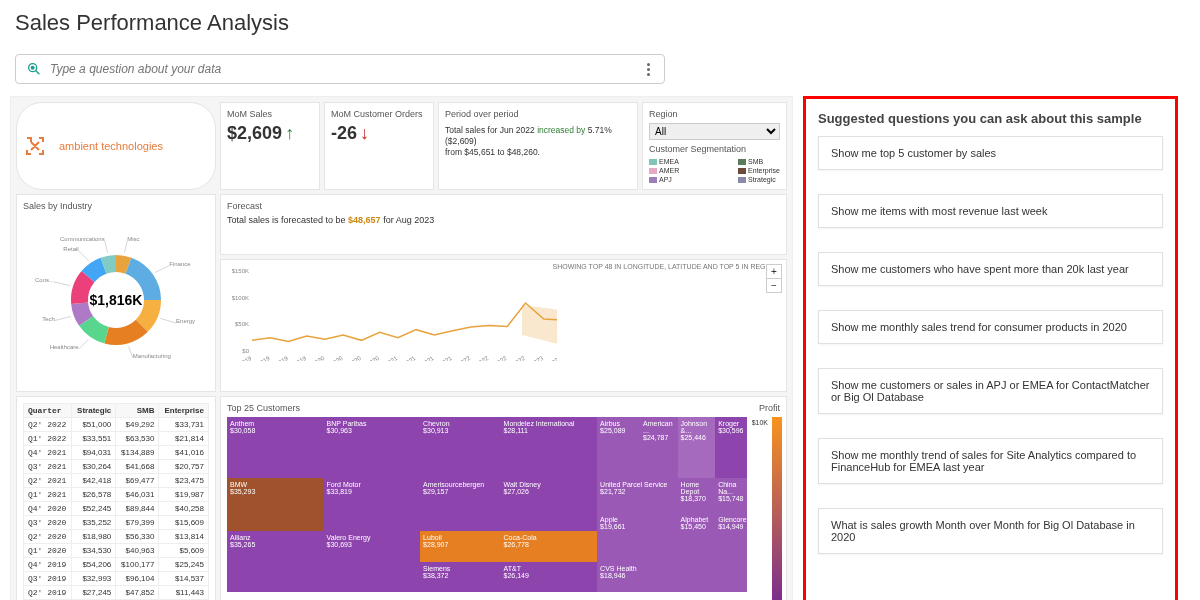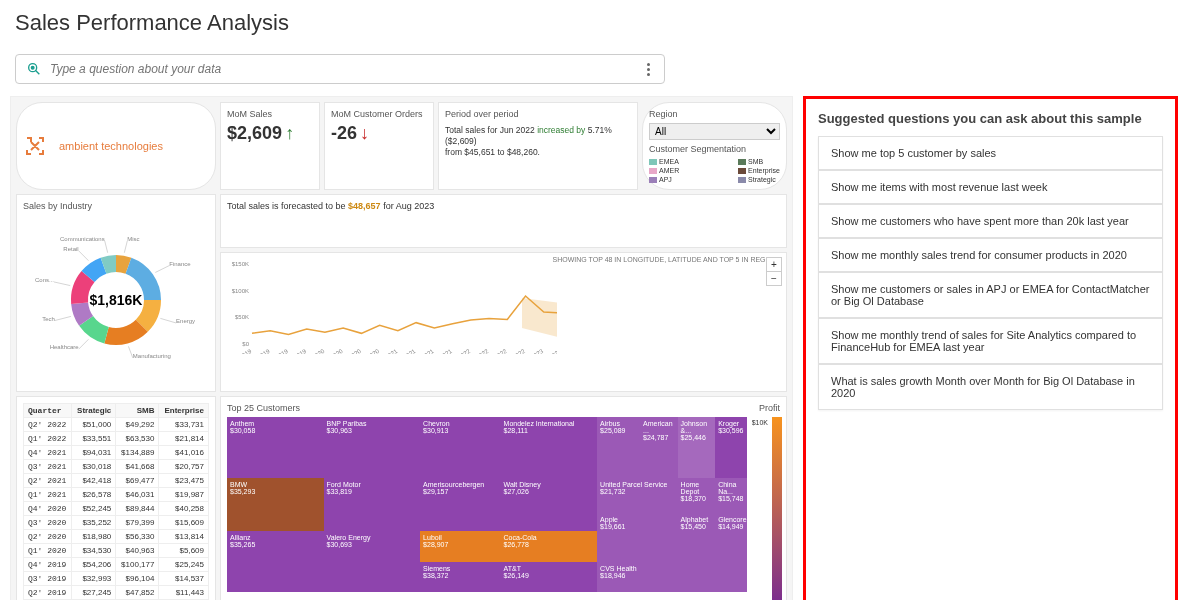--- a/index.html
+++ b/index.html
@@ -17,21 +17,21 @@
 .card-title { font-size: 9px; color: #555; margin-bottom: 4px; display: flex; justify-content: space-between; }
 .logo { grid-column: 1; grid-row: 1; display: flex; align-items: center; gap: 12px; border-radius: 26px; }
 .logo-icon { width: 24px; height: 24px; }
 .logo-text { font-size: 11px; color: #e77c3c; font-weight: 500; }
 .kpi-mom { grid-column: 2; grid-row: 1; }
 .kpi-orders { grid-column: 3; grid-row: 1; }
 .kpi-val { font-size: 18px; font-weight: 700; }
 .up { color: #2e7d32; }
 .down { color: #c62828; }
 .pop { grid-column: 4; grid-row: 1; font-size: 8.5px; line-height: 1.3; }
-.region { grid-column: 5; grid-row: 1; border-radius: 27px; }
+.region { grid-column: 5; grid-row: 1; }
 .region select { width: 100%; font-size: 10px; border: 1px solid #ccc; padding: 1px; }
 .region-seg { display: flex; justify-content: space-between; margin-top: 4px; font-size: 7px; }
 .region-seg .col { display: flex; flex-direction: column; gap: 2px; }
 .region-seg .item { display: flex; align-items: center; gap: 2px; }
 .region-seg .sw { width: 8px; height: 6px; }
 .industry { grid-column: 1; grid-row: 2 / 4; }
 .donut-wrap { display: flex; align-items: center; justify-content: center; padding: 10px 0; position: relative; }
 .forecast { grid-column: 2 / 6; grid-row: 2; font-size: 9px; }
 .forecast b { color: #cc8811; }
 .line-chart { grid-column: 2 / 6; grid-row: 3; position: relative; }
@@ -42,21 +42,21 @@
 .table td:first-child, .table th:first-child { text-align: left; font-family: Liberation Mono, monospace; }
 .treemap { grid-column: 2 / 6; grid-row: 4; position: relative; }
 .treemap-body { position: relative; height: 175px; margin-top: 4px; }
 .tcell { position: absolute; color: #fff; font-size: 7px; padding: 3px; overflow: hidden; }
 .tcell .v { font-size: 7px; }
 .grad { position: absolute; right: 4px; top: 20px; bottom: 4px; width: 10px; background: linear-gradient(#f7931e, #7b2d8e); }
 .zoom { position: absolute; right: 4px; top: 4px; background: #fff; border: 1px solid #ccc; font-size: 10px; width: 16px; display:flex; flex-direction:column; }
 .zoom span { text-align:center; padding: 1px 0; border-bottom: 1px solid #ccc; }
 .suggest { flex: 0 0 375px; border: 3px solid #ff0000; padding: 12px; }
 .suggest-title { font-size: 13px; font-weight: 600; color: #444; margin-bottom: 10px; }
-.suggest-item { background: #fff; border: 1px solid #e0e0e0; box-shadow: 0 1px 2px rgba(0,0,0,0.05); padding: 10px 12px; margin-bottom: 0; font-size: 11px; color: #333; cursor: pointer; }
+.suggest-item { background: #fff; border: 1px solid #e0e0e0; box-shadow: 0 1px 2px rgba(0,0,0,0.05); padding: 10px 12px; margin-bottom: 24px; font-size: 11px; color: #333; cursor: pointer; }
 .legend-line { stroke: #aaa; stroke-width: 0.5; }
 .donut-center { font-size: 14px; font-weight: 700; }
 .axis-text { font-size: 6px; fill: #888; }
 .maplabel { font-size: 7px; color: #777; }
 </style>
 </head>
 <body>
 
 <div class="header">
     <h1 class="page-title">Sales Performance Analysis</h1>
@@ -149,20 +149,21 @@
             <text x="52.717531637181985" y="25.850877342660503" class="axis-text" text-anchor="end">Retail</text>
             <path d="M74.60909355034488 32.71383206463413 A45 45 0 0 1 89.99999999999999 30 L90 47 A28 28 0 0 0 80.42343598688126 48.688606617994566 Z" fill="#80CBC4"></path>
             <line x1="81.66488747198734" y1="27.729227855414017" x2="78.71286845164953" y2="15.911534819267516" class="legend-line"></line>
             <text x="78.71286845164953" y="15.911534819267516" class="axis-text" text-anchor="end">Communications</text>
             <text x="90" y="80" text-anchor="middle" class="donut-center">$1,816K</text>
           </svg>
     </div>
   </div>
 
   <div class="card forecast">
+    <div class="card-title">Forecast</div>
     <span>Total sales is forecasted to be </span><b>$48,657</b><span> for Aug 2023</span>
   </div>
 
   <div class="card line-chart">
     <div class="maplabel" style="position:absolute;right:8px;top:3px">SHOWING TOP 48 IN LONGITUDE, LATITUDE AND TOP 5 IN REGION</div>
     <svg id="line-svg" width="330" height="95" viewBox="0 0 330 95">
           <text x="22" y="87" class="axis-text" text-anchor="end">$0</text>
           <text x="22" y="60.333333333333336" class="axis-text" text-anchor="end">$50K</text>
           <text x="22" y="33.66666666666667" class="axis-text" text-anchor="end">$100K</text>
           <text x="22" y="7" class="axis-text" text-anchor="end">$150K</text>
@@ -215,21 +216,21 @@
               <td>$21,814</td>
             </tr>
             <tr>
               <td>Q4' 2021</td>
               <td>$94,031</td>
               <td>$134,889</td>
               <td>$41,016</td>
             </tr>
             <tr>
               <td>Q3' 2021</td>
-              <td>$30,018</td>
+              <td>$30,264</td>
               <td>$41,668</td>
               <td>$20,757</td>
             </tr>
             <tr>
               <td>Q2' 2021</td>
               <td>$42,418</td>
               <td>$69,477</td>
               <td>$23,475</td>
             </tr>
             <tr>

